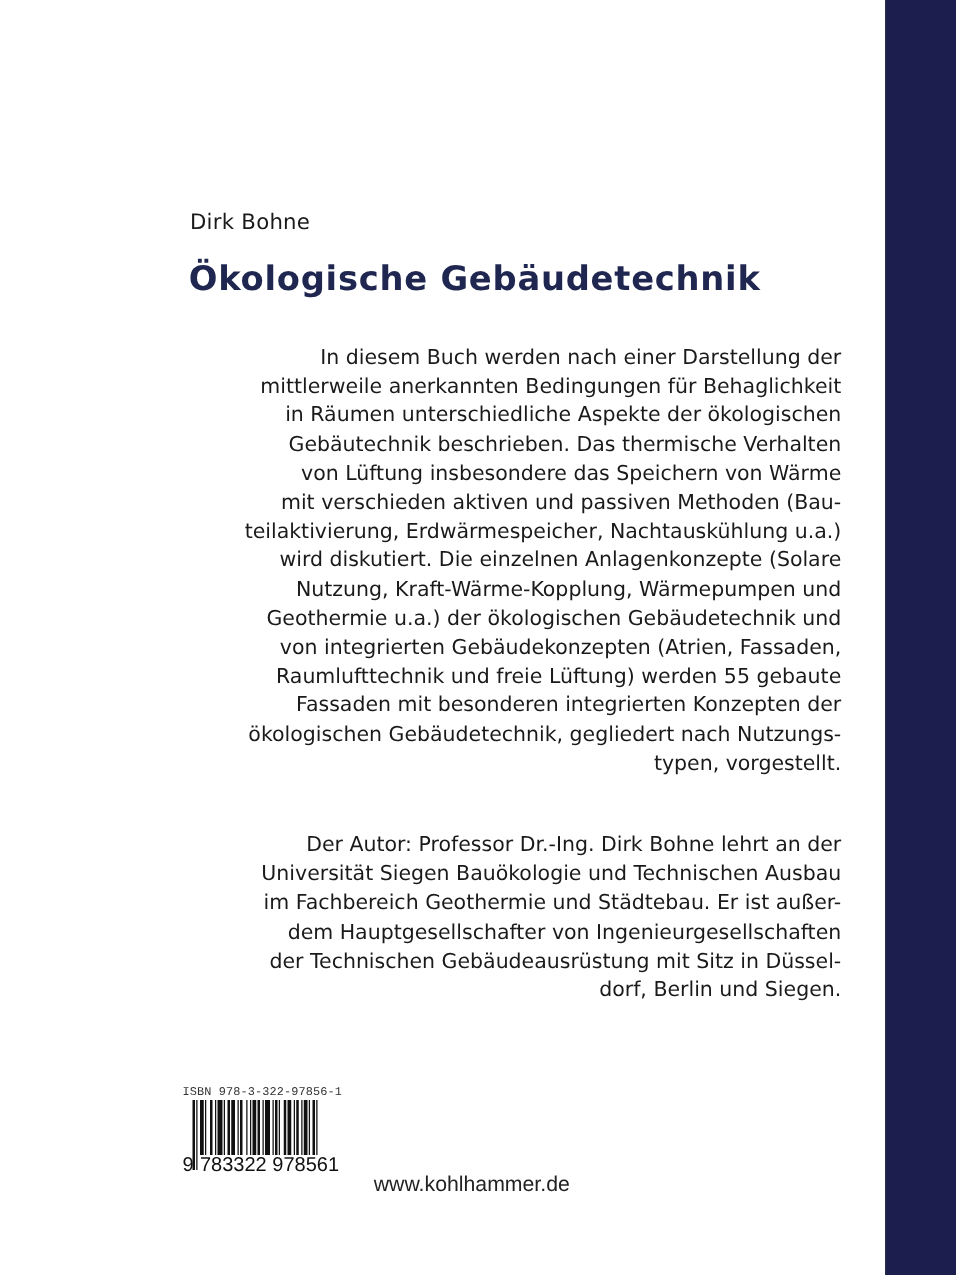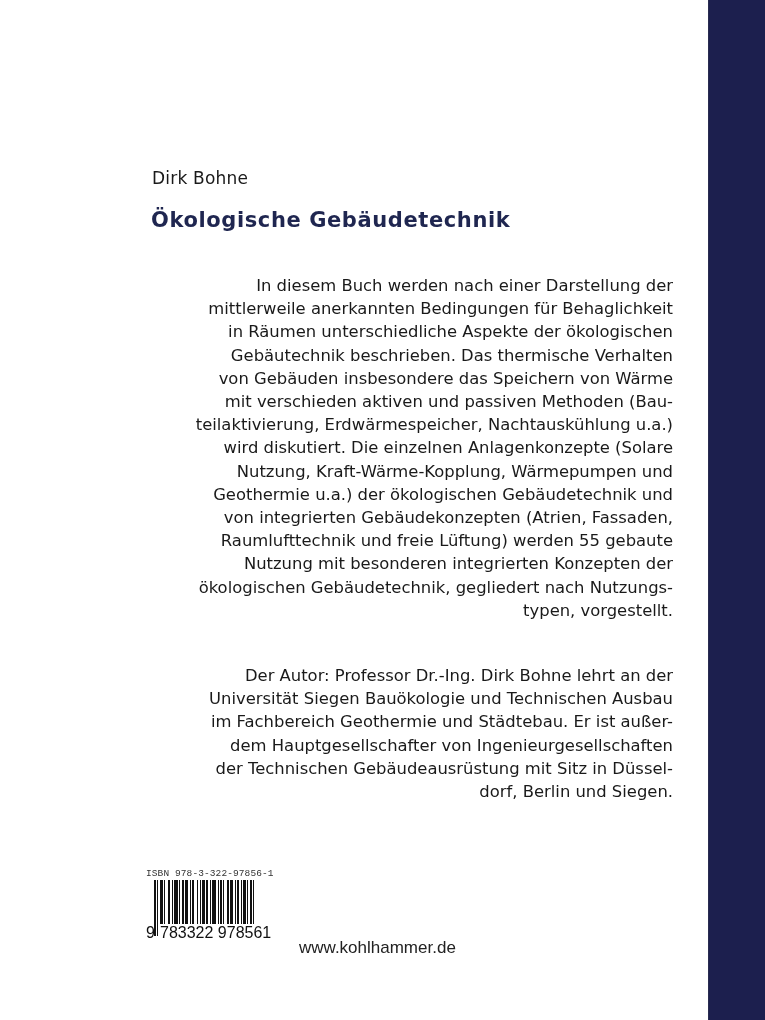--- a/index.html
+++ b/index.html
@@ -13,21 +13,21 @@
       position: absolute; left: 708px; top: 0; width: 57px; height: 1020px;
       background: #1c1f4e;
       border-left: 1px solid #2a2c50;
     }
     .author {
       position: absolute; left: 152px; top: 168px;
       font-size: 17px; letter-spacing: 0.2px; color: #1a1a1a;
     }
     .title {
       position: absolute; left: 151px; top: 208px;
-      font-size: 21px; font-weight: bold; color: #1f2650;
+      font-size: 27px; font-weight: bold; color: #1f2650;
       letter-spacing: 0.6px;
       text-align: center;
     }
     .para {
       position: absolute; left: 153px; width: 520px;
       font-size: 16.4px; line-height: 23.2px; color: #1a1a1a; text-align: right;
     }
     .para .line { display: block; white-space: nowrap; }
     .p1 { top: 274px; }
     .p2 { top: 664px; }
@@ -63,29 +63,29 @@
 <div class="spine"></div>
 
 <div class="author">Dirk Bohne</div>
 <div class="title">Ökologische Gebäudetechnik</div>
 
 <div class="para p1">
   <span class="line">In diesem Buch werden nach einer Darstellung der</span>
   <span class="line">mittlerweile anerkannten Bedingungen für Behaglichkeit</span>
   <span class="line">in Räumen unterschiedliche Aspekte der ökologischen</span>
   <span class="line">Gebäutechnik beschrieben. Das thermische Verhalten</span>
-  <span class="line">von Gebäuden insbesondere das Speichern von Wärme</span>
+  <span class="line">von Lüftung insbesondere das Speichern von Wärme</span>
   <span class="line">mit verschieden aktiven und passiven Methoden (Bau-</span>
   <span class="line">teilaktivierung, Erdwärmespeicher, Nachtauskühlung u.a.)</span>
   <span class="line">wird diskutiert. Die einzelnen Anlagenkonzepte (Solare</span>
   <span class="line">Nutzung, Kraft-Wärme-Kopplung, Wärmepumpen und</span>
   <span class="line">Geothermie u.a.) der ökologischen Gebäudetechnik und</span>
   <span class="line">von integrierten Gebäudekonzepten (Atrien, Fassaden,</span>
   <span class="line">Raumlufttechnik und freie Lüftung) werden 55 gebaute</span>
-  <span class="line">Nutzung mit besonderen integrierten Konzepten der</span>
+  <span class="line">Fassaden mit besonderen integrierten Konzepten der</span>
   <span class="line">ökologischen Gebäudetechnik, gegliedert nach Nutzungs-</span>
   <span class="line">typen, vorgestellt.</span>
 </div>
 
 <div class="para p2">
   <span class="line">Der Autor: Professor Dr.-Ing. Dirk Bohne lehrt an der</span>
   <span class="line">Universität Siegen Bauökologie und Technischen Ausbau</span>
   <span class="line">im Fachbereich Geothermie und Städtebau. Er ist außer-</span>
   <span class="line">dem Hauptgesellschafter von Ingenieurgesellschaften</span>
   <span class="line">der Technischen Gebäudeausrüstung mit Sitz in Düssel-</span>

